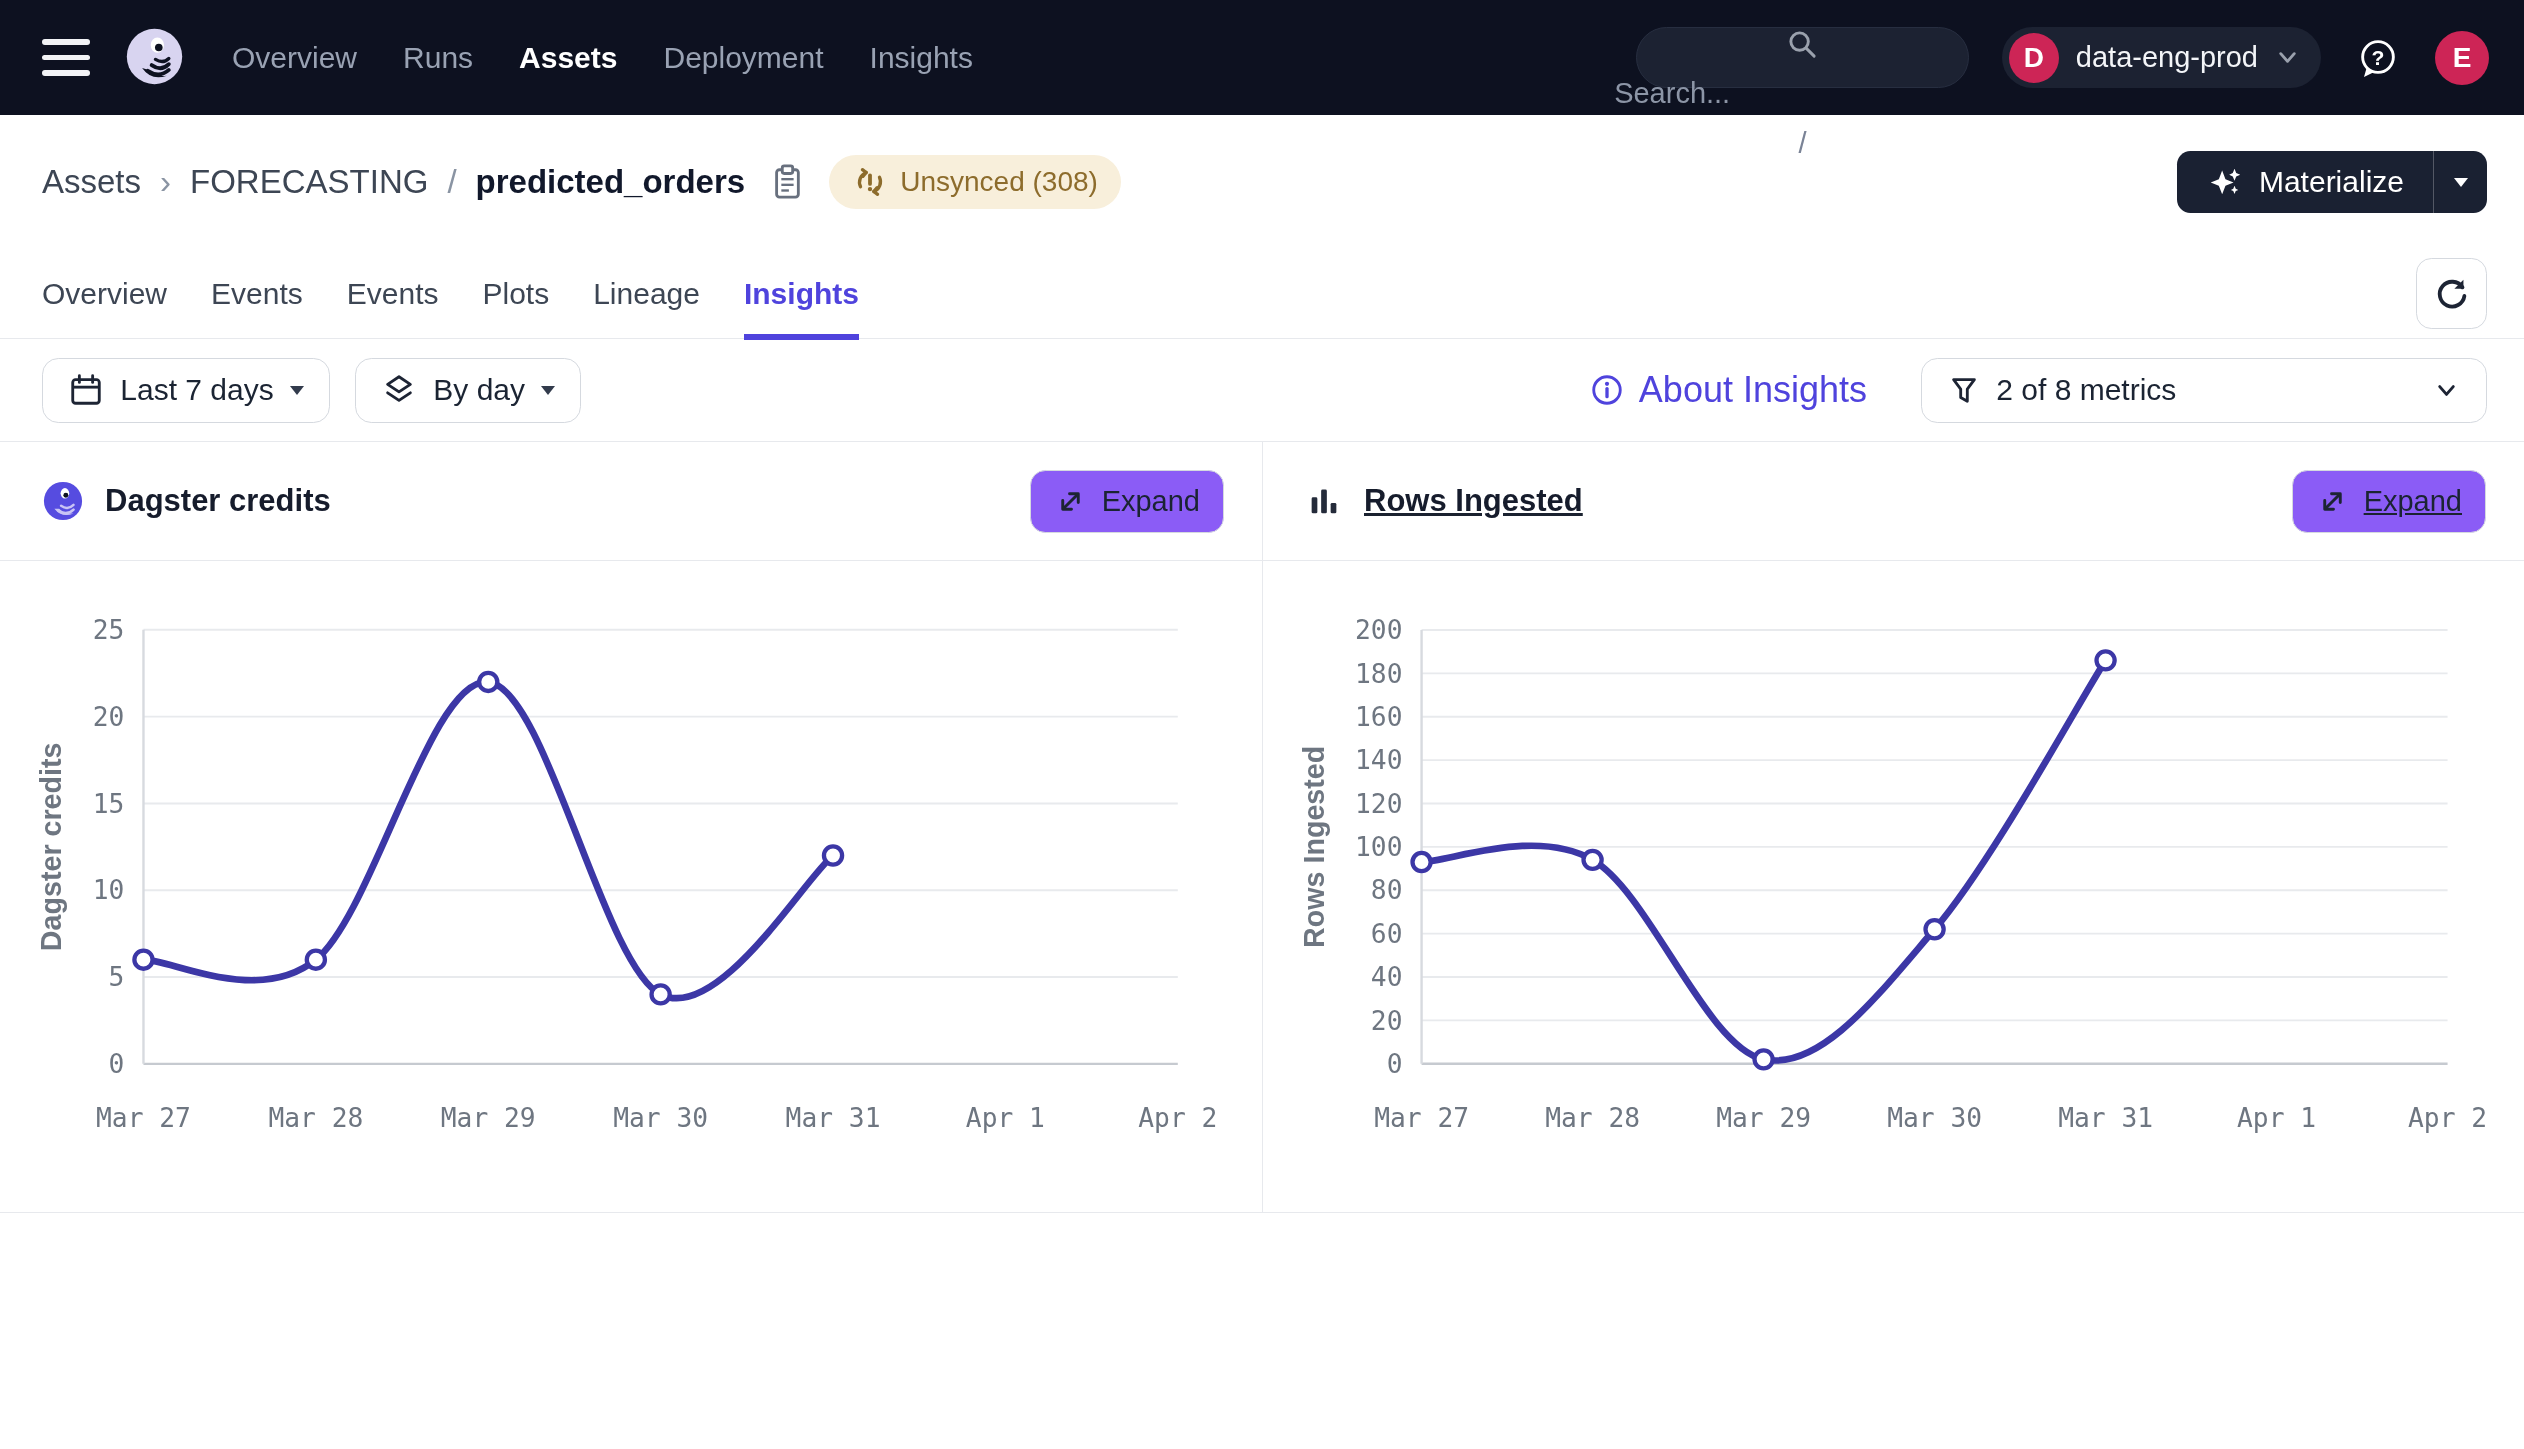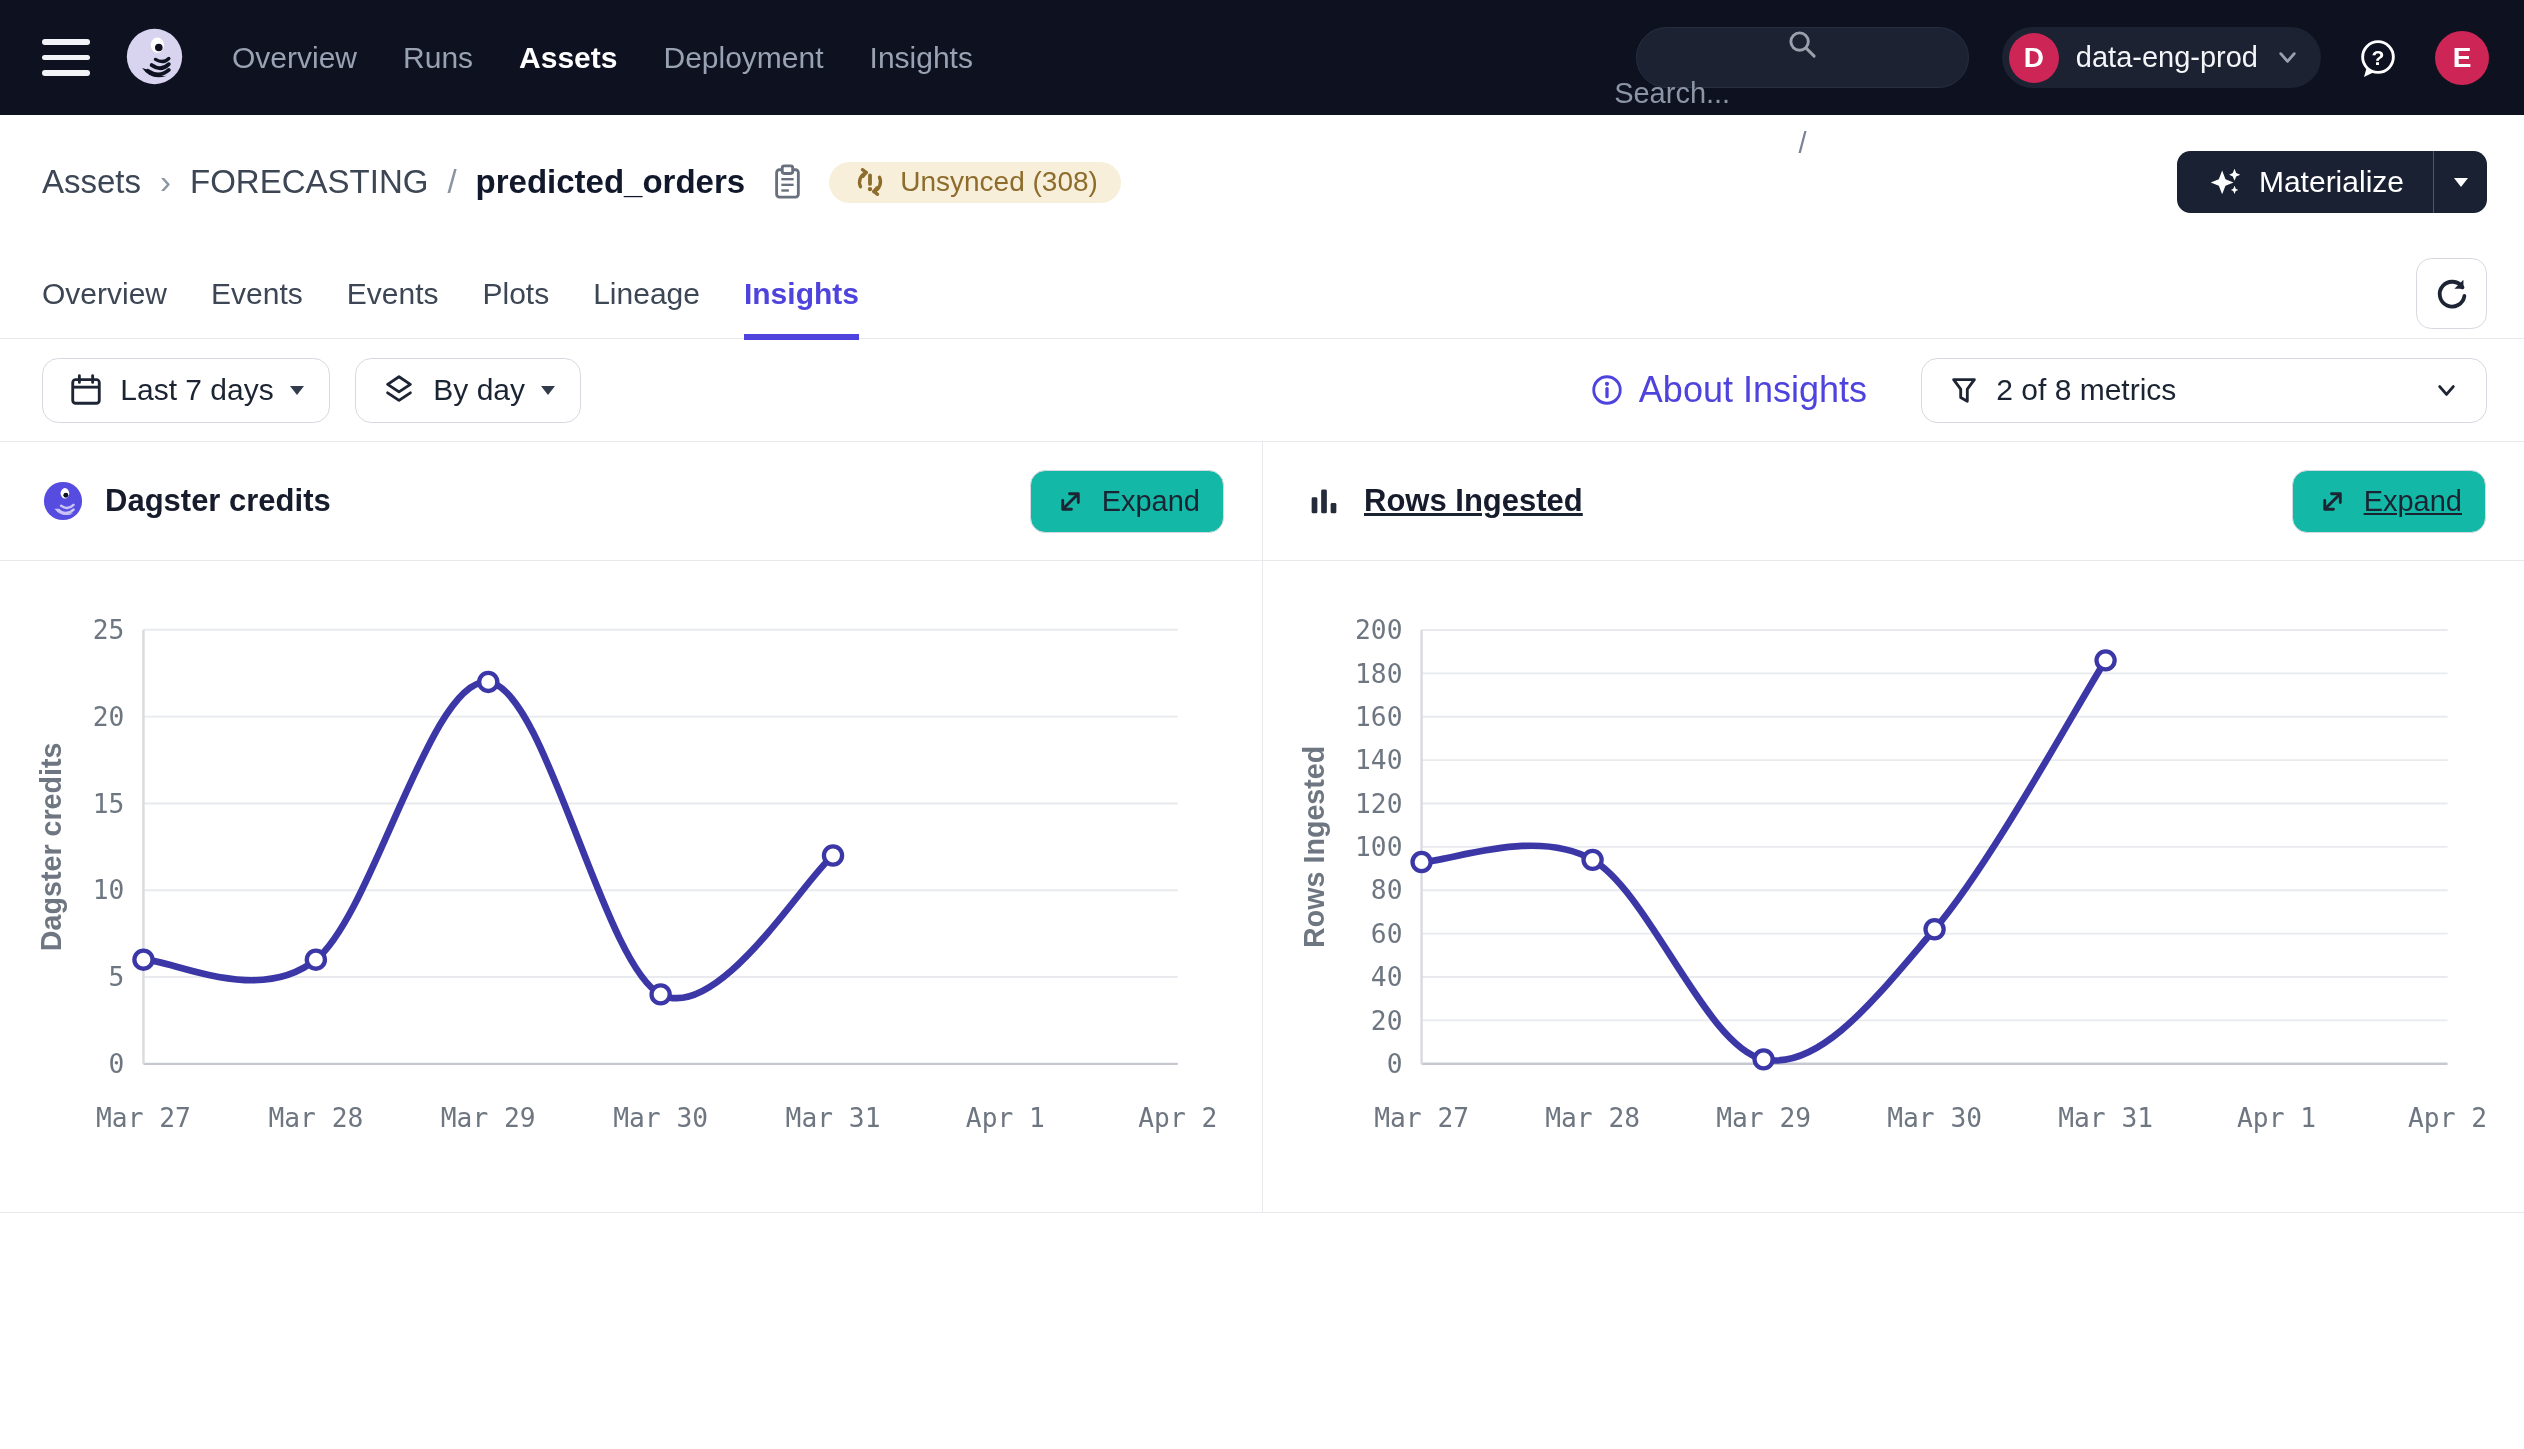--- a/index.html
+++ b/index.html
@@ -31,21 +31,21 @@
   .ws-name { color:#F3F5F8; font-size:29px; }
   .avatar { width:54px; height:54px; border-radius:50%; background:#CD2556; color:#fff; font-weight:700;
     font-size:28px; display:flex; align-items:center; justify-content:center; cursor:pointer; }
   
   .page-header { height:134px; display:flex; align-items:center; padding:0 38px 0 42px; background:#fff; }
   .breadcrumb { display:flex; align-items:center; gap:19px; font-size:33px; color:#3D4654; }
   .bc-link { cursor:pointer; }
   .bc-sep { color:#8A94A3; }
   .bc-asset { color:#11182B; font-weight:700; }
   .copy-btn { margin-left:5.7px; cursor:pointer; display:flex; align-items:center; }
-  .status-badge { margin-left:25px; background:#F8EFDB; color:#8D6C2C; font-size:28px; height:41px;
+  .status-badge { margin-left:25px; background:#F8EFDB; color:#8D6C2C; font-size:28px; height:54px;
     border-radius:27px; display:flex; align-items:center; gap:12.4px; padding:0 23px; font-weight:500; }
   .materialize { margin-left:auto; display:flex; height:62px; background:#1A2132; border-radius:13.4px;
     color:#fff; font-size:30px; font-weight:500; overflow:hidden; cursor:pointer; }
   .mat-main { display:flex; align-items:center; gap:15.3px; padding:0 29px; }
   .mat-caret { width:54px; border-left:1px solid rgba(255,255,255,0.25); display:flex; align-items:center; justify-content:center; }
   .caret-down { width:0; height:0; border-left:9.6px solid transparent; border-right:9.6px solid transparent; border-top:11.5px solid currentColor; }
   .caret-down.small { border-left-width:7.7px; border-right-width:7.7px; border-top-width:9.6px; }
   
   .tabs-row { display:flex; gap:44px; padding:0 38px 0 42px; height:90px; border-bottom:1.9px solid #E7E9ED;
     align-items:stretch; }
@@ -64,21 +64,21 @@
   .metrics-select { width:566px; height:65px; margin-left:29px; display:flex; align-items:center; gap:15.3px;
     padding:0 25px; border:1.9px solid #D5D9DF; border-radius:16.3px; font-size:30px; color:#1B2433; font-weight:500;
     background:#fff; cursor:pointer; }
   .metrics-select .chev { margin-left:auto; }
   
   .charts { display:grid; grid-template-columns:1262px 1262px; border-bottom:1.9px solid #E7E9ED; }
   .panel { background:#fff; }
   .panel + .panel { border-left:1.9px solid #E7E9ED;text-decoration:underline; }
   .panel-header { height:119px; display:flex; align-items:center; padding:0 38px 0 42px; border-bottom:1.9px solid #E7E9ED; }
   .chart-title { font-size:31px; font-weight:700; color:#161C2C; margin-left:21px; }
-  .expand-btn { margin-left:auto; height:63px; border:1.9px solid #D5D9DF; border-radius:15.3px; background:#14b8a6;
+  .expand-btn { margin-left:auto; height:63px; border:1.9px solid #D5D9DF; border-radius:15.3px; background:#8b5cf6;
     display:flex; align-items:center; gap:14.3px; padding:0 23px; font-size:29px; color:#1B2433; font-weight:500; cursor:pointer; }
   .chart-svg { display:block; width:100%; height:651px; }
   .icon { flex:none; }
 </style>
 </head>
 <body>
 
 <div class="topnav">
   <div class="hamburger">
       <span></span>

